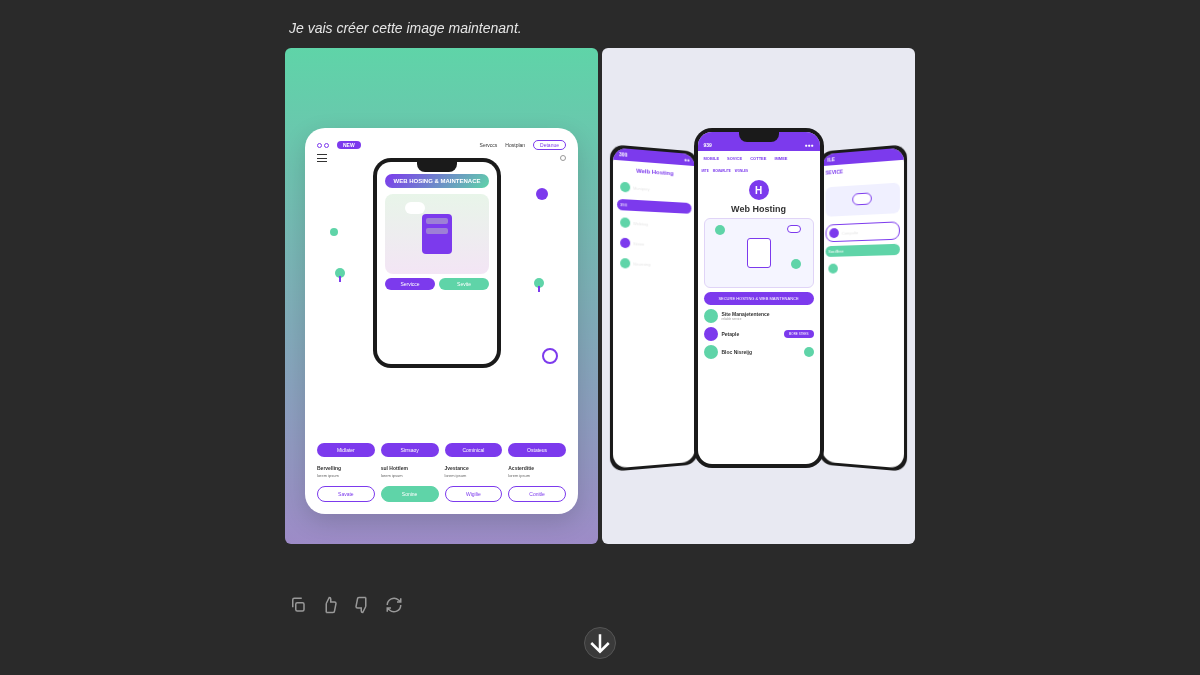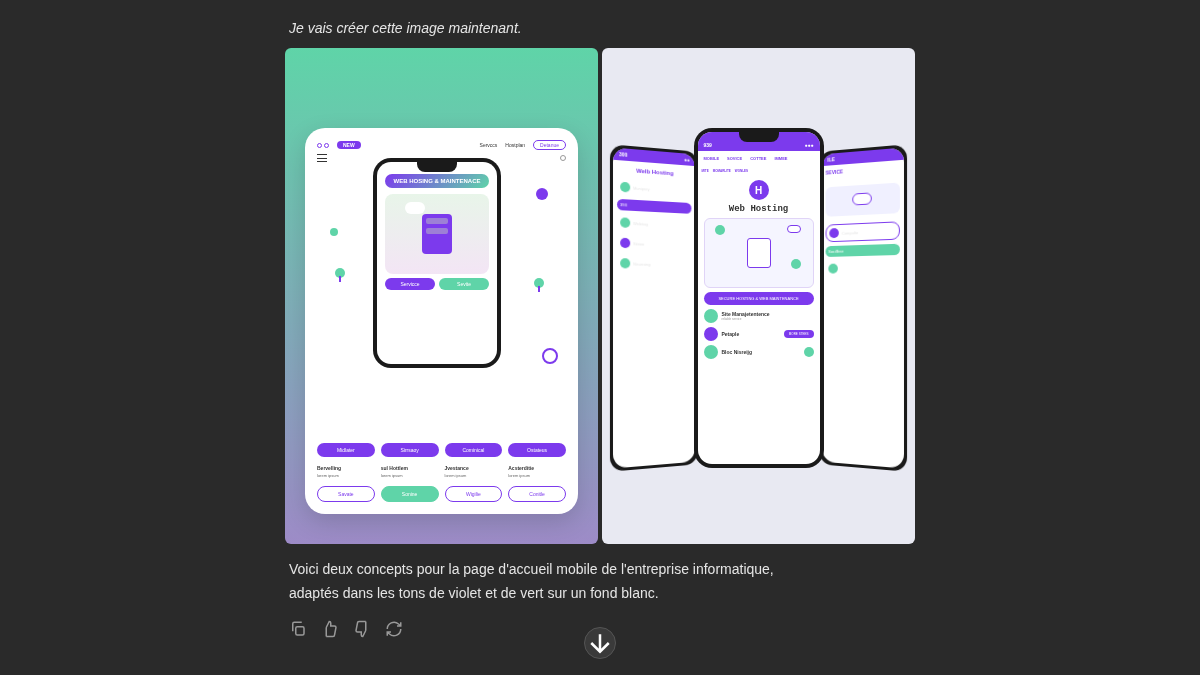--- a/index.html
+++ b/index.html
@@ -291,21 +291,20 @@
   font-size: 10px;
   font-weight: bold;
   margin: 4px auto;
 }
 .hero-title {
   font-size: 9px;
   font-weight: bold;
   color: #333;
   text-align: center;
   margin: 2px 0;
-  font-family: Liberation Mono, monospace;
 }
 .main-illus {
   margin: 4px 6px;
   height: 70px;
   background: #f5f5ff;
   border-radius: 6px;
   position: relative;
   border: 1px solid #e0d4f7;
 }
 .feature-pill {
@@ -592,22 +591,21 @@
             </div>
           </div>
         </div>
 
       </div>
     </div>
 
   </div>
 
   <div class="message-outro">
-    <span>Voici deux concepts pour la page d'accueil mobile de l'entreprise informatique,</span><br>
-    <span>adaptés dans les tons de violet et de vert sur un fond blanc.</span>
+    <br>
   </div>
 
   <div class="action-bar">
     <div class="action-icon">
       <svg viewBox="0 0 24 24" fill="none" stroke="currentColor" stroke-width="2">
             <rect x="9" y="9" width="11" height="11" rx="2"></rect>
             <path d="M5 15V5a2 2 0 012-2h10"></path>
           </svg>
     </div>
     <div class="action-icon">

